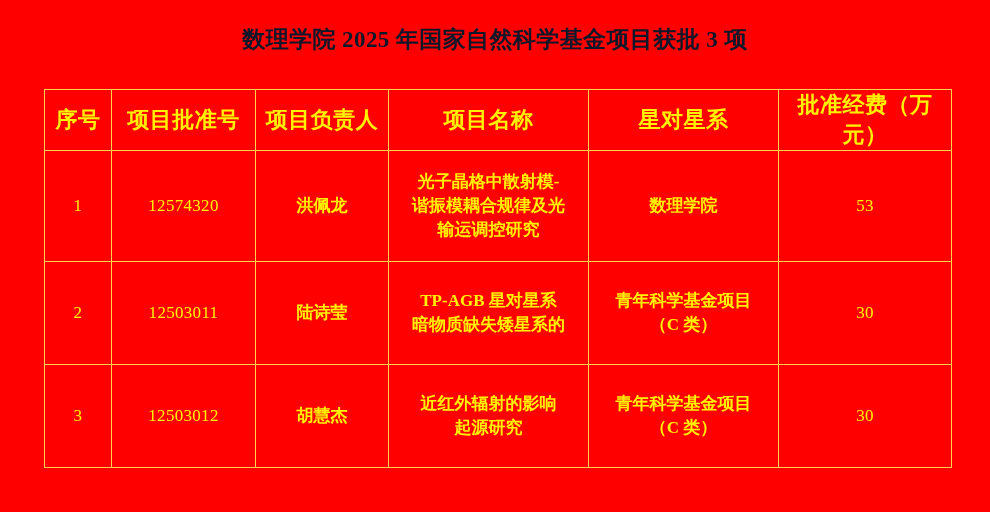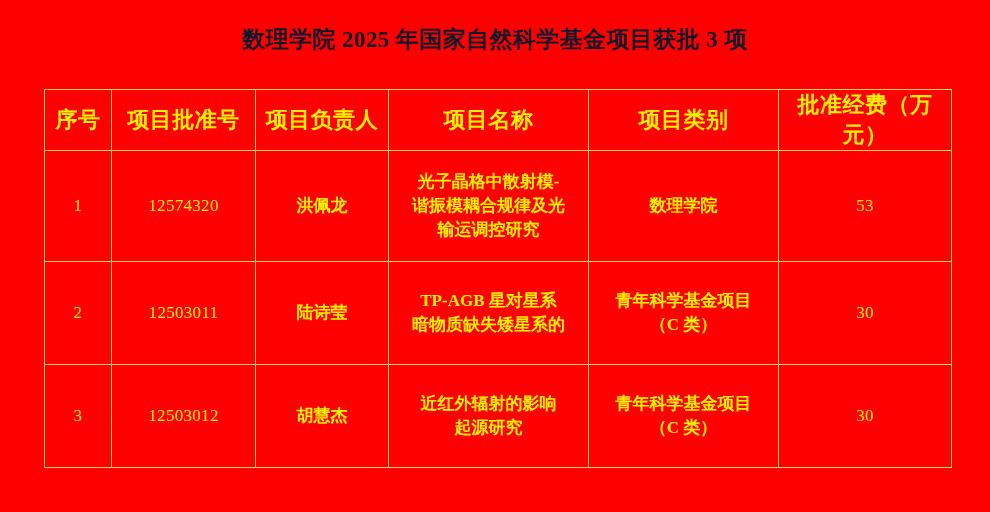--- a/index.html
+++ b/index.html
@@ -97,21 +97,21 @@
         <col class="c-name">
         <col class="c-type">
         <col class="c-fund">
       </colgroup>
       <thead>
         <tr>
           <th>序号</th>
           <th>项目批准号</th>
           <th>项目负责人</th>
           <th>项目名称</th>
-          <th>项目类别</th>
+          <th>星对星系</th>
           <th>批准经费（万元）</th>
         </tr>
       </thead>
       <tbody>
 
         <tr class="row-1">
           <td class="plain">1</td>
           <td class="plain">12574320</td>
           <td>洪佩龙</td>
           <td>

